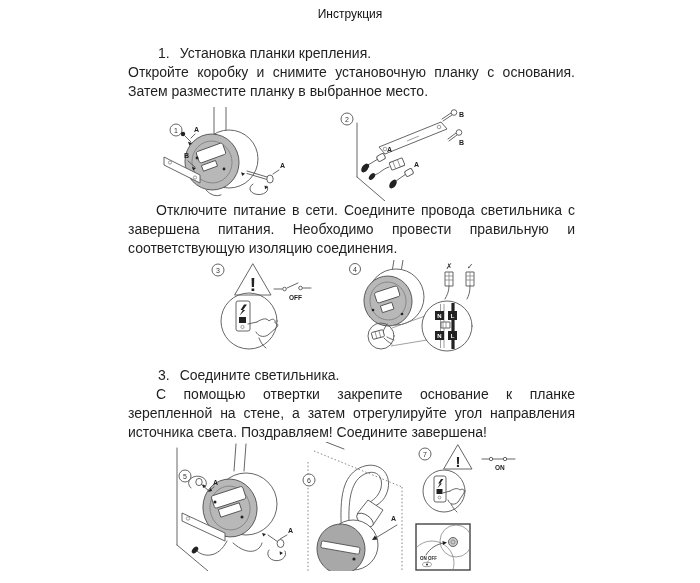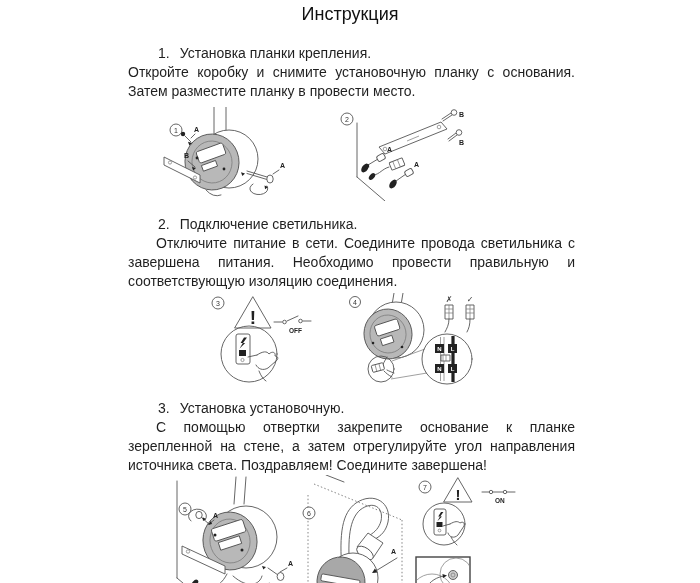--- a/index.html
+++ b/index.html
@@ -1,18 +1,18 @@
 <!DOCTYPE html>
 <html><head>
 <meta charset="utf-8">
 <style>
   html,body{margin:0;padding:0;background:#fff;}
   .page{position:relative;width:700px;height:583px;background:#ffffff;overflow:hidden;
         font-family:"Liberation Sans",sans-serif;color:#1f1f1f;}
-  .title{margin:4px 0 0;text-align:center;font-size:18px;line-height:20px;font-weight:400;color:#111;}
+  .title{margin:4px 0 0;text-align:center;font-size:12px;line-height:20px;font-weight:400;color:#111;}
   .content{margin-left:128px;width:447px;}
   .sec-h{font-weight:normal;font-size:14px;line-height:19px;margin:14px 0 0 30px;}
   .sec-h.first{margin-top:20px;}
   .sec-h .num{margin-right:10px;}
   .body-p{margin:0;font-size:14px;line-height:19px;text-align:justify;}
   .body-p.indent{text-indent:28px;}
   .figrow{display:flex;align-items:flex-start;}
   .row1{padding-left:22px;margin-top:6px;height:94px;}
   .row1 .gap{width:35px;}
   .row2{padding-left:77px;margin-top:2px;height:92px;}
@@ -40,21 +40,21 @@
 
 <div class="page">
 
   <h1 class="title">Инструкция</h1>
 
   <div class="content">
 
     <div class="sec-h first">
       <span class="num">1.</span><span>Установка планки крепления.</span>
     </div>
-    <p class="body-p">Откройте коробку и снимите установочную планку с основания. Затем разместите планку в провести место.</p>
+    <p class="body-p">Откройте коробку и снимите установочную планку с основания. Затем разместите планку в выбранное место.</p>
 
     <div class="figrow row1">
 
       <svg width="150" height="94" viewBox="0 0 150 94">
         <g>
           <circle class="stepc" cx="26" cy="23" r="6"></circle>
           <text class="stept" x="26" y="25.6">1</text>
         </g>
         <path class="ln" d="M64,0 L64,33 M76,0 L76,31"></path>
         <circle class="fw" cx="79" cy="52" r="29"></circle>
@@ -137,23 +137,20 @@
             <rect class="fw" x="55" y="53" width="14" height="8" rx="1"></rect>
             <line class="lnt" x1="59" y1="53" x2="59" y2="61"></line>
             <line class="lnt" x1="64" y1="53" x2="64" y2="61"></line>
           </g>
           <path class="ln" d="M54,60 c-7,2 -9,7 -15,8"></path>
           <ellipse class="fd" cx="37" cy="69.5" rx="2.4" ry="4" transform="rotate(40 37 69.5)"></ellipse>
         </g>
       </svg>
     </div>
 
-    <div class="sec-h">
-      <span class="num">2.</span><span>Подключение светильника.</span>
-    </div>
     <p class="body-p indent">Отключите питание в сети. Соедините провода светильника с завершена питания. Необходимо провести правильную и соответствующую изоляцию соединения.</p>
 
     <div class="figrow row2">
 
       <svg width="110" height="92" viewBox="0 0 110 92">
         <g>
           <circle class="stepc" cx="13" cy="10" r="6"></circle>
           <text class="stept" x="13" y="12.6">3</text>
         </g>
         <g>
@@ -239,21 +236,21 @@
           <rect class="fw" x="121" y="12" width="8" height="14"></rect>
           <line class="lnt" x1="121" y1="16" x2="129" y2="16"></line>
           <line class="lnt" x1="121" y1="20" x2="129" y2="20"></line>
           <line class="lnt" x1="125" y1="12" x2="125" y2="26"></line>
           <path class="ln" d="M125,26 c0,6 -1,9 -3,13"></path>
         </g>
       </svg>
     </div>
 
     <div class="sec-h">
-      <span class="num">3.</span><span>Установка установочную.</span>
+      <span class="num">3.</span><span>Соедините светильника.</span>
     </div>
     <p class="body-p indent">С помощью отвертки закрепите основание к планке зерепленной на стене, а затем отрегулируйте угол направления источника света. Поздравляем! Соедините завершена!</p>
 
     <div class="figrow row3">
 
       <svg width="128" height="129" viewBox="0 0 128 129">
         <path class="ln" d="M7,6 V103 M7,103 L38,129"></path>
         <g>
           <circle class="stepc" cx="15" cy="34" r="6"></circle>
           <text class="stept" x="15" y="36.6">5</text>

